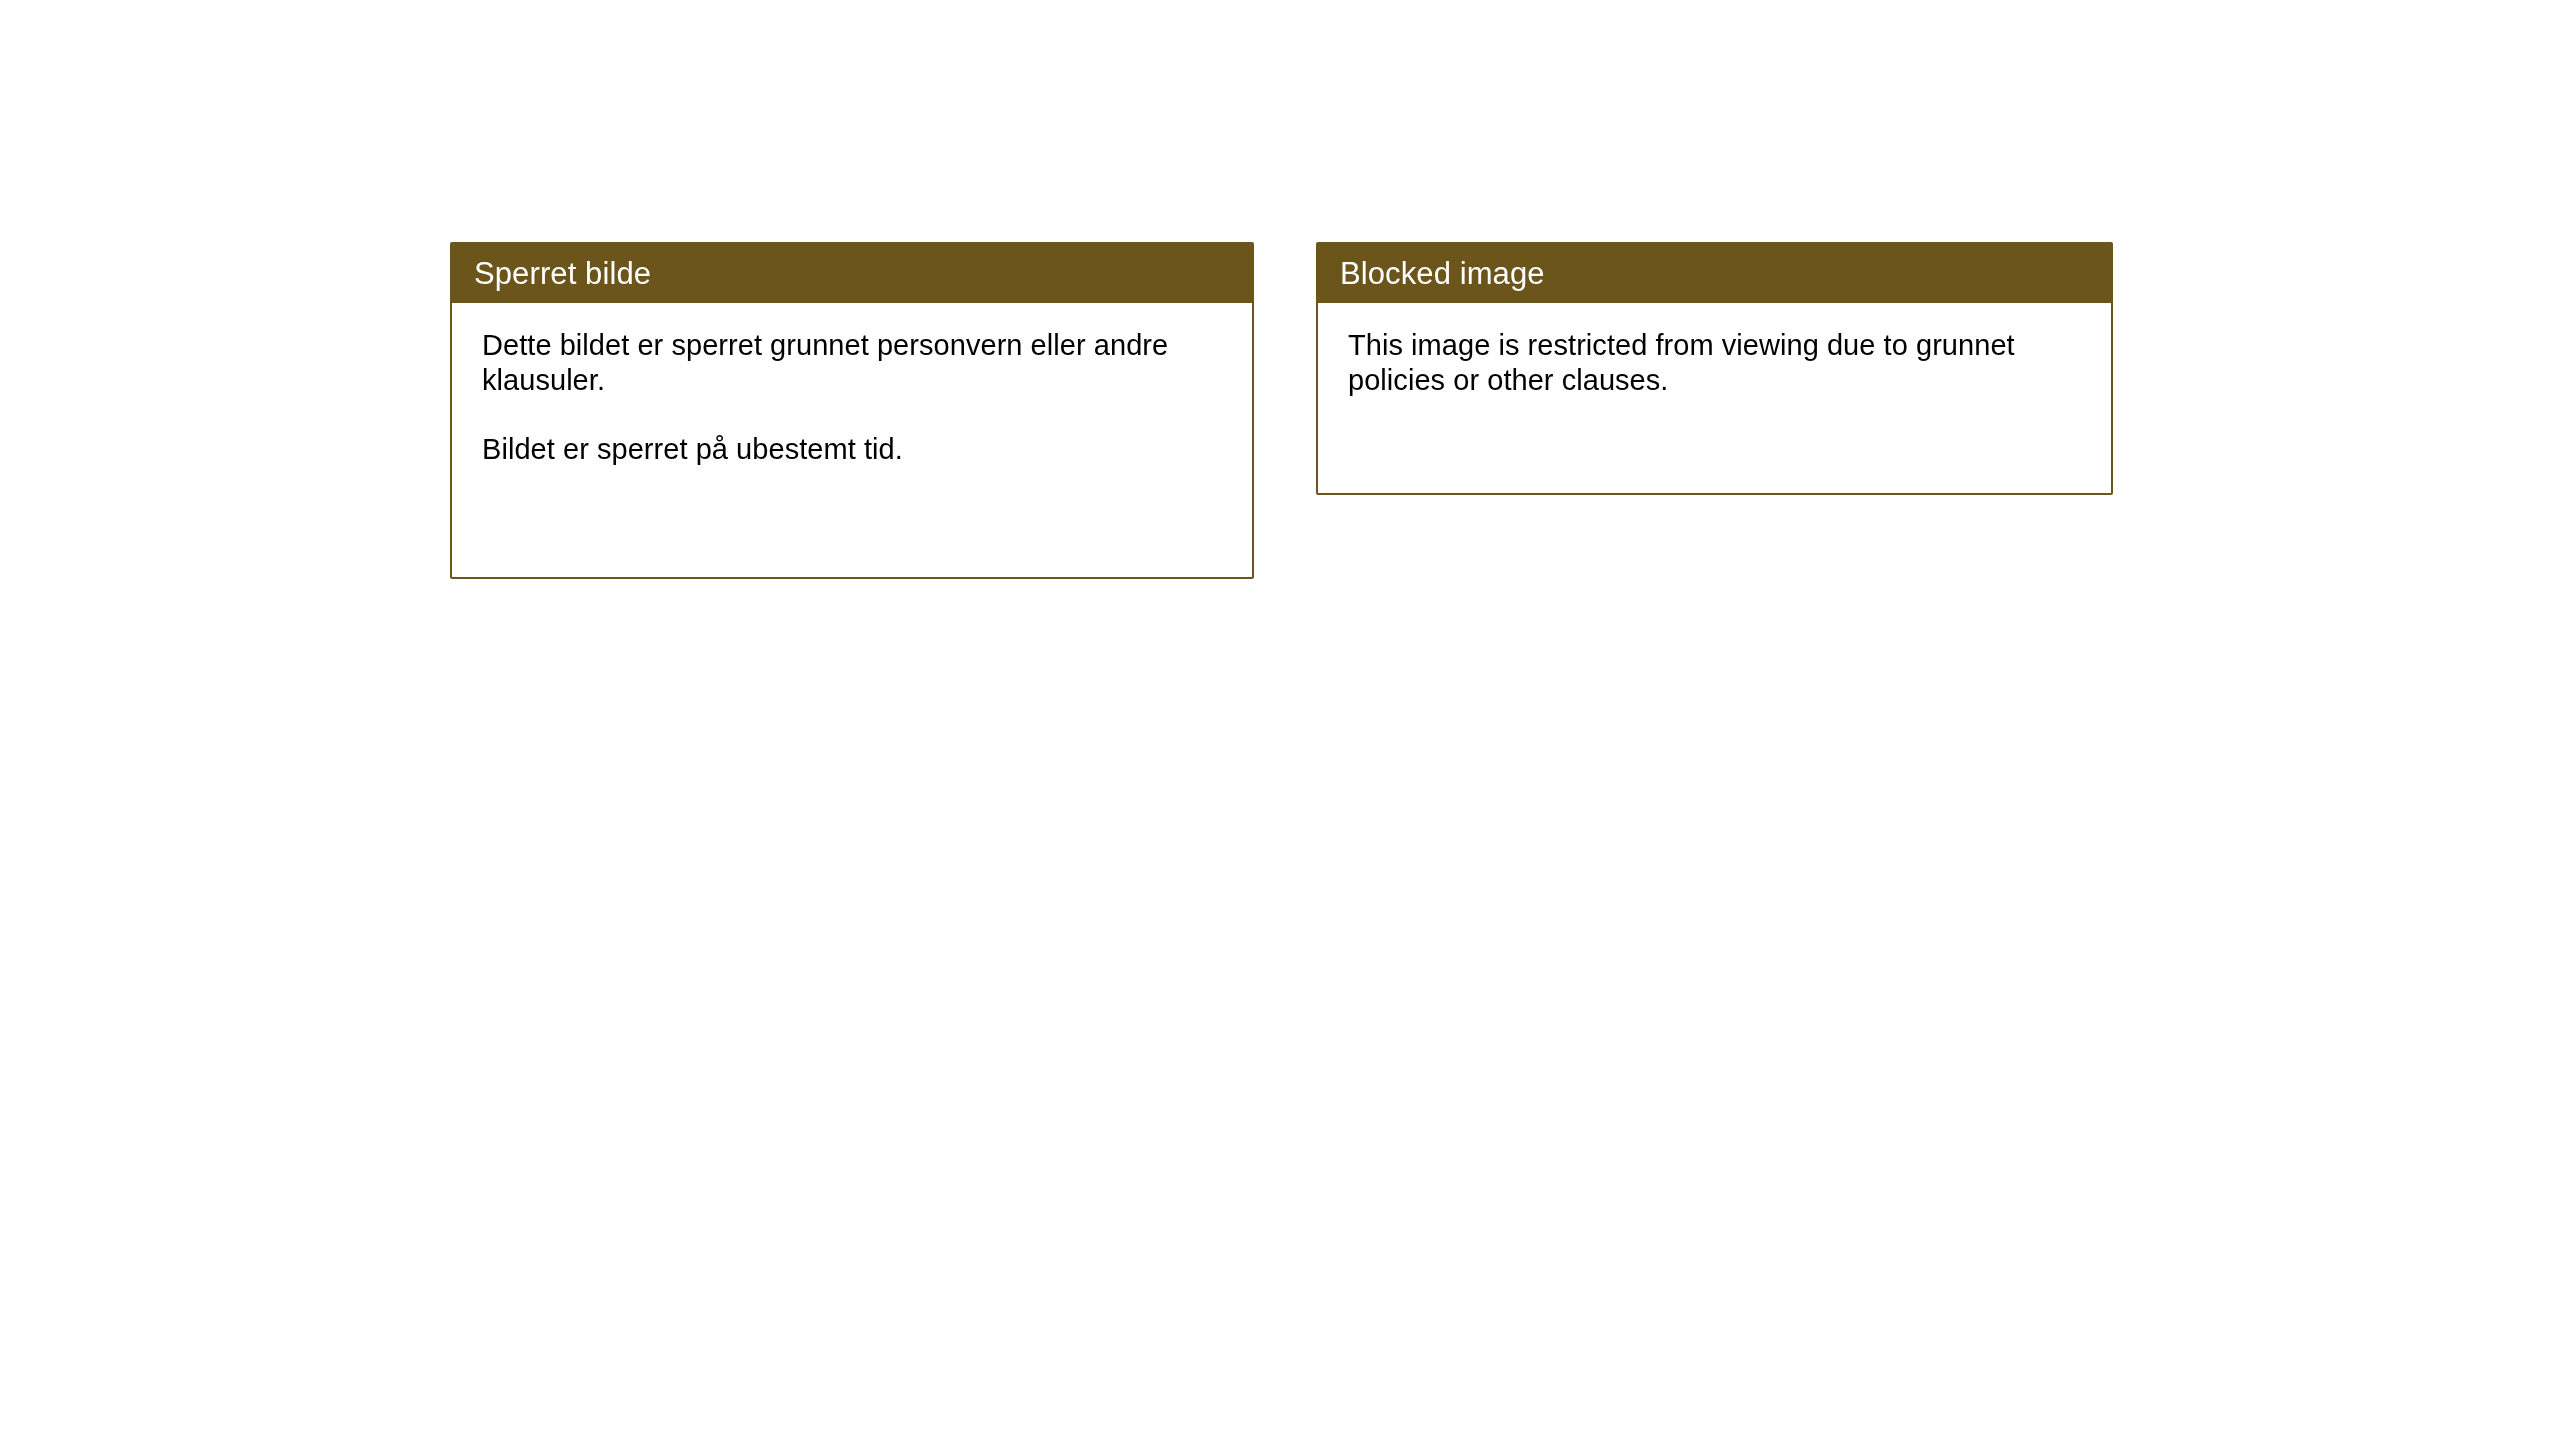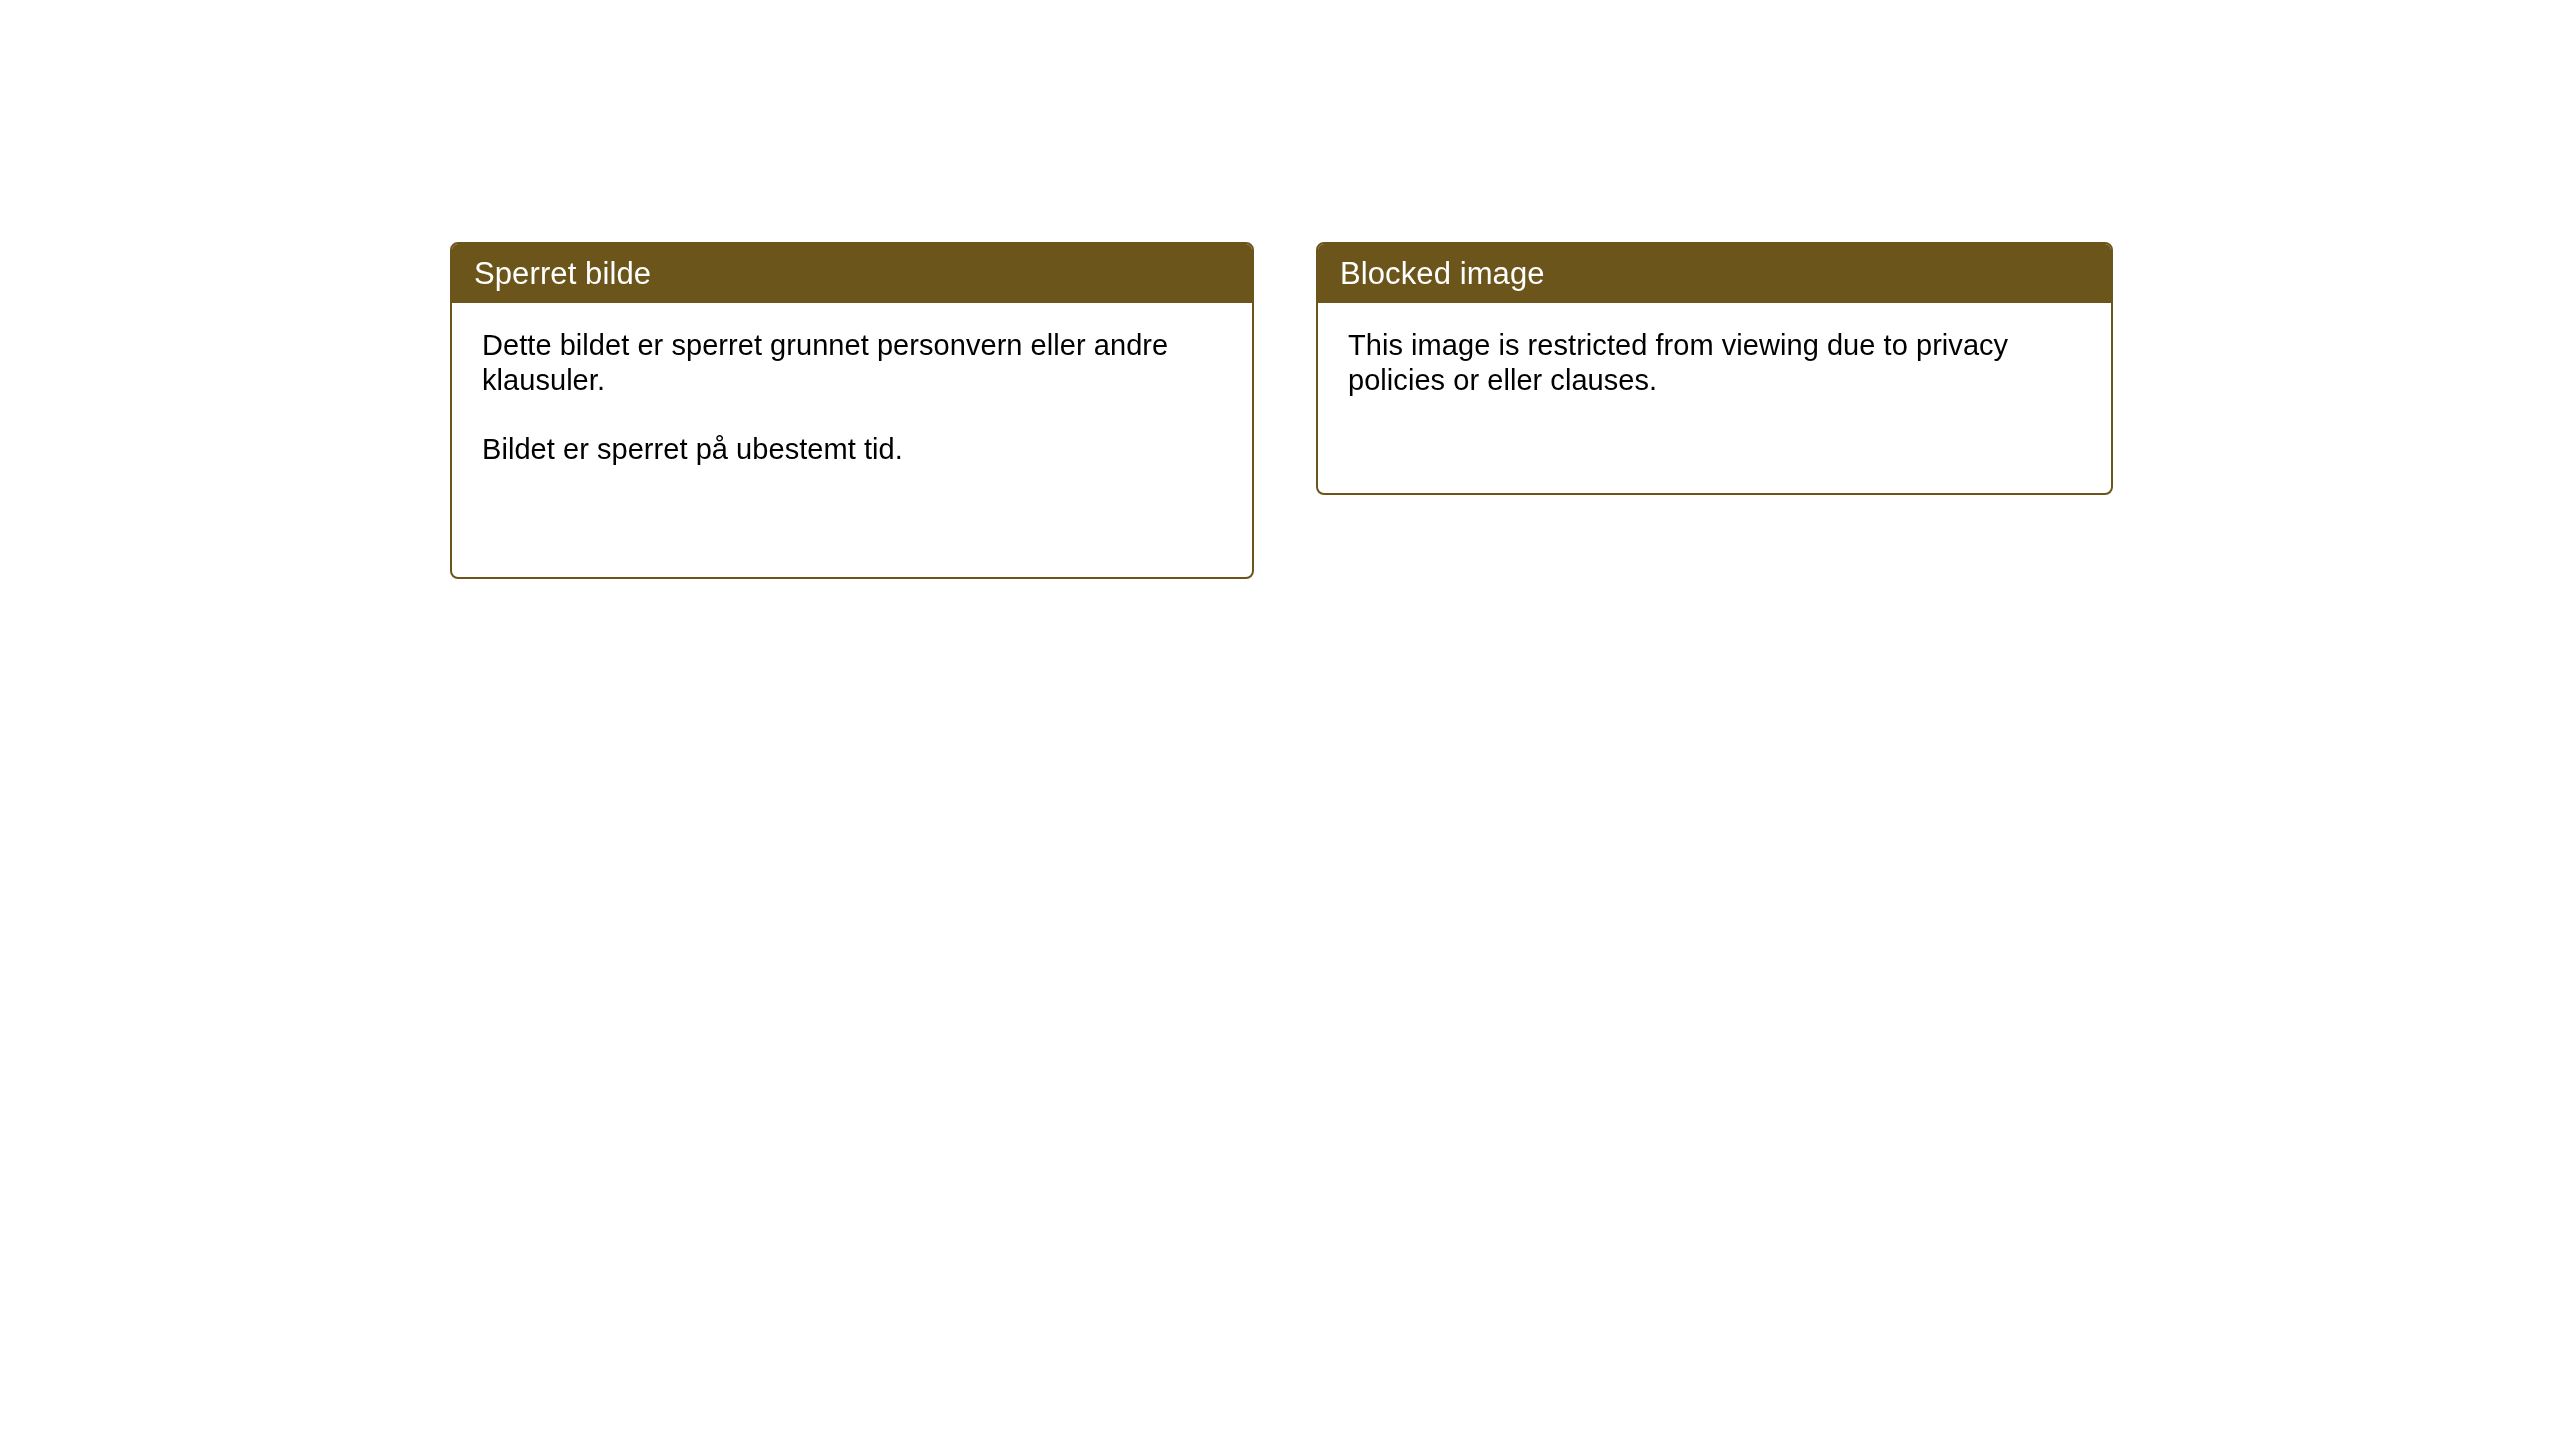--- a/index.html
+++ b/index.html
@@ -22,21 +22,21 @@
     height: 1440px;
     background: #ffffff;
   }
 
   
   .panel {
     position: absolute;
     box-sizing: border-box;
     background: #ffffff;
     border: 2px solid #6b551b;
-    border-radius: 8px;
+    border-radius: 2px;
     overflow: hidden;
   }
 
   .panel-header {
     box-sizing: border-box;
     height: 59px;
     background: #6b551b;
     display: flex;
     align-items: center;
     padding: 0 0 0 22px;
@@ -103,18 +103,18 @@
     </div>
   </section>
 
   <section class="panel" id="panel-blocked-en">
 
     <div class="panel-header">
       <span class="panel-title">Blocked image</span>
     </div>
 
     <div class="panel-body">
-      <p class="panel-paragraph">This image is restricted from viewing due to privacy policies or eller clauses.</p>
+      <p class="panel-paragraph">This image is restricted from viewing due to grunnet policies or other clauses.</p>
       <div class="paragraph-gap"></div>
     </div>
   </section>
 
 </div>
 
 </body></html>

